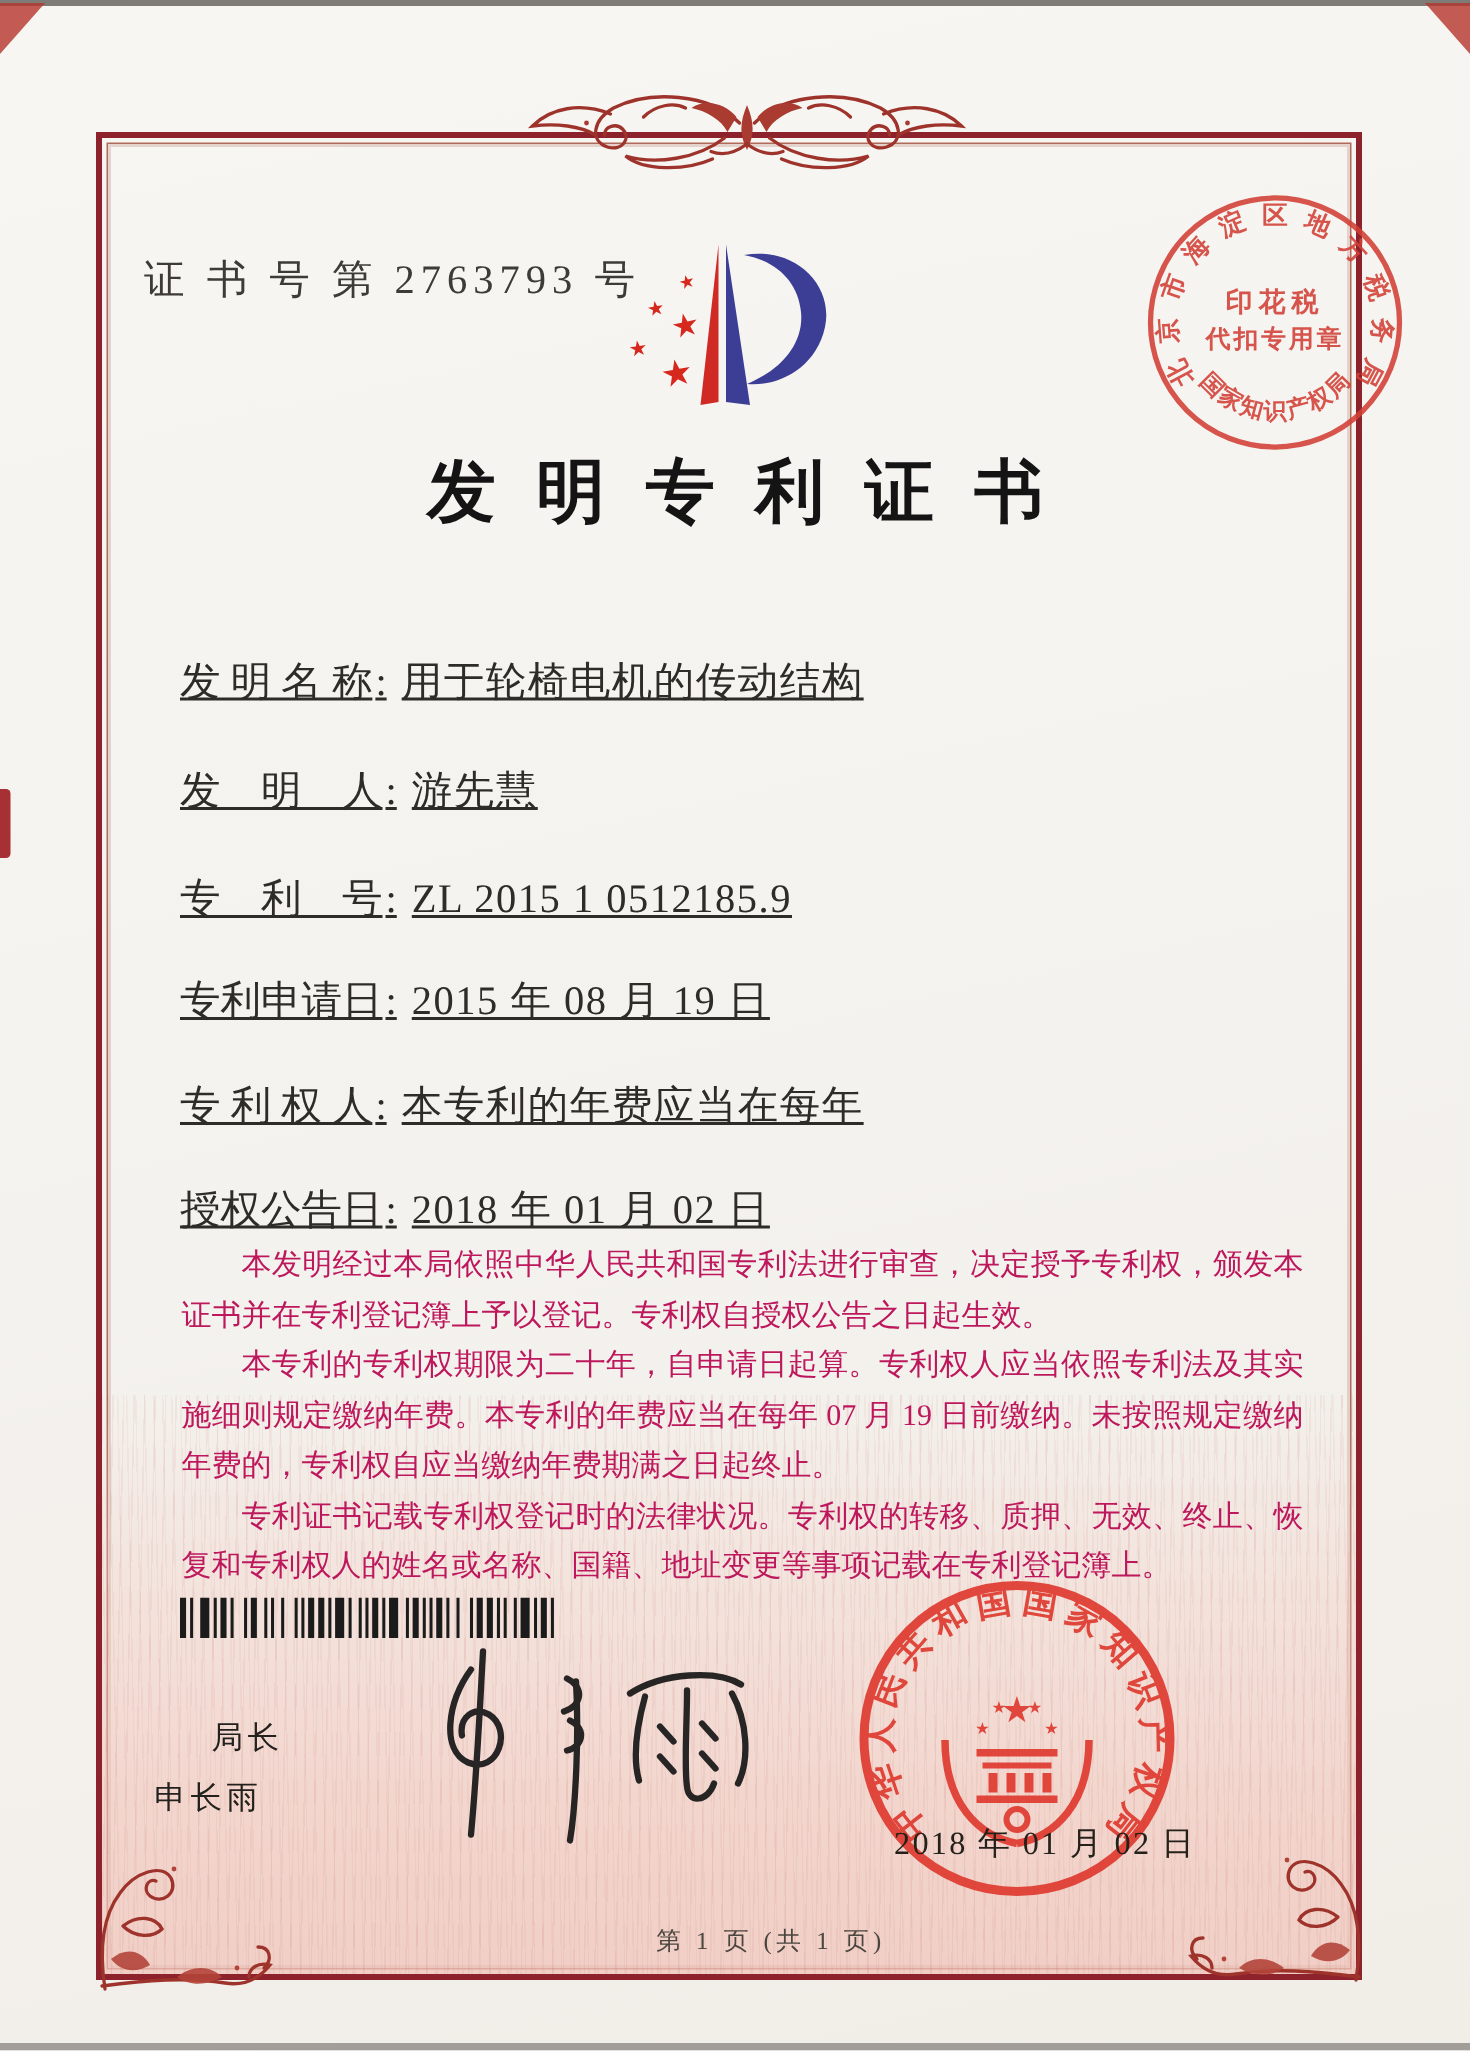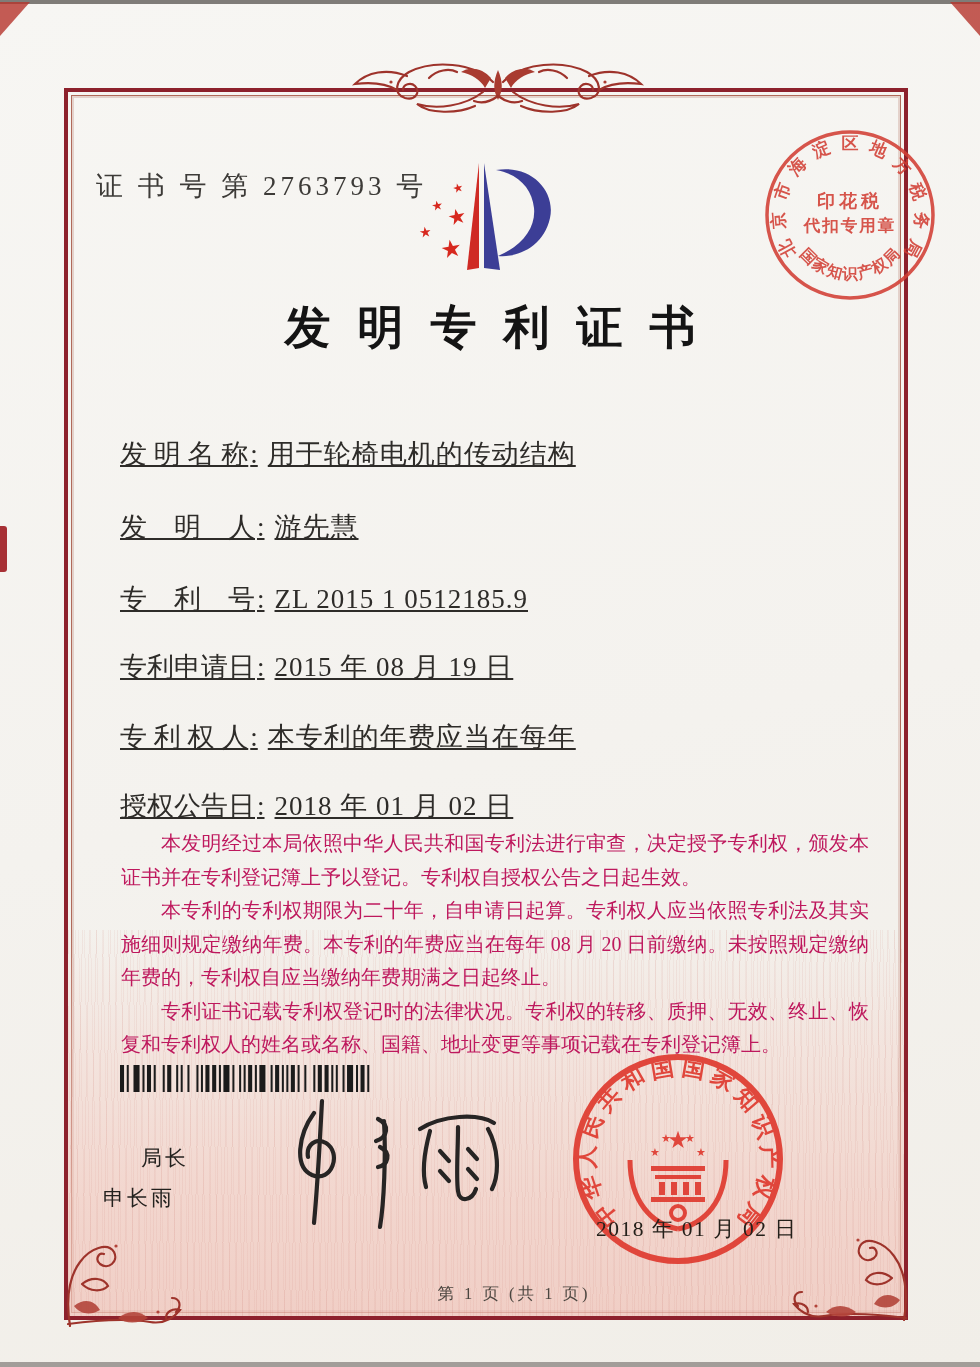--- a/index.html
+++ b/index.html
@@ -160,21 +160,21 @@
 </div>
 <div class="abs field" style="top:719px">
   <span class="flabel">专 利 权 人</span><span class="fcolon">:</span><span class="fvalue">本专利的年费应当在每年</span>
 </div>
 <div class="abs field" style="top:788px">
   <span class="flabel">授权公告日</span><span class="fcolon">:</span><span class="fvalue">2018 年 01 月 02 日</span>
 </div>
 
 <div class="abs bodytext">
   <p>本发明经过本局依照中华人民共和国专利法进行审查，决定授予专利权，颁发本证书并在专利登记簿上予以登记。专利权自授权公告之日起生效。</p>
-  <p>本专利的专利权期限为二十年，自申请日起算。专利权人应当依照专利法及其实施细则规定缴纳年费。本专利的年费应当在每年 08 月 20 日前缴纳。未按照规定缴纳年费的，专利权自应当缴纳年费期满之日起终止。</p>
+  <p>本专利的专利权期限为二十年，自申请日起算。专利权人应当依照专利法及其实施细则规定缴纳年费。本专利的年费应当在每年 07 月 19 日前缴纳。未按照规定缴纳年费的，专利权自应当缴纳年费期满之日起终止。</p>
   <p>专利证书记载专利权登记时的法律状况。专利权的转移、质押、无效、终止、恢复和专利权人的姓名或名称、国籍、地址变更等事项记载在专利登记簿上。</p>
 </div>
 
 <svg class="abs" style="left:120px;top:1065px;" width="254" height="27" viewBox="0 0 254 27">
     <rect x="0.00" y="0" width="4.05" height="27" fill="#1b1b1b"></rect>
     <rect x="6.74" y="0" width="2.02" height="27" fill="#1b1b1b"></rect>
     <rect x="13.49" y="0" width="6.07" height="27" fill="#1b1b1b"></rect>
     <rect x="22.48" y="0" width="2.02" height="27" fill="#1b1b1b"></rect>
     <rect x="26.97" y="0" width="4.05" height="27" fill="#1b1b1b"></rect>
     <rect x="33.72" y="0" width="2.02" height="27" fill="#1b1b1b"></rect>

